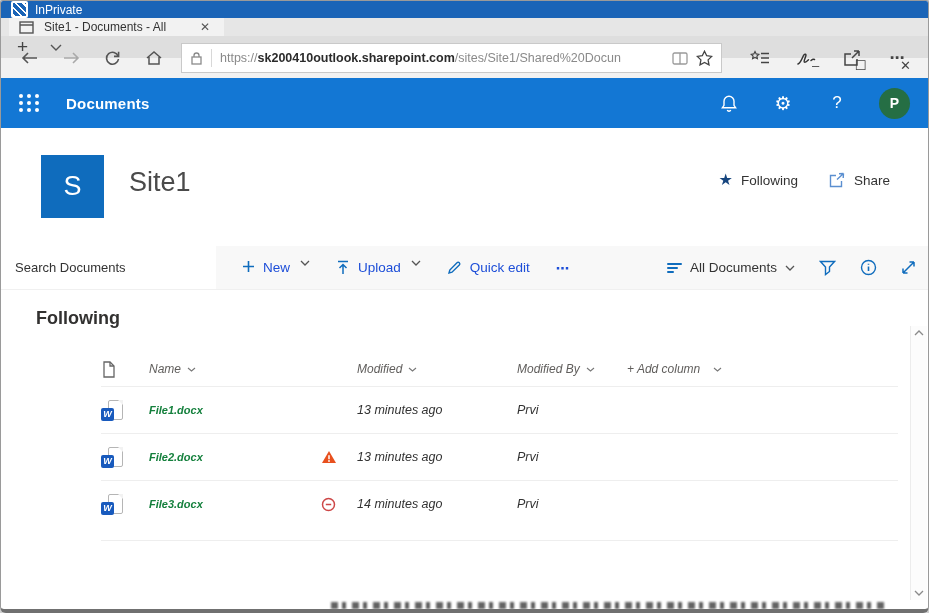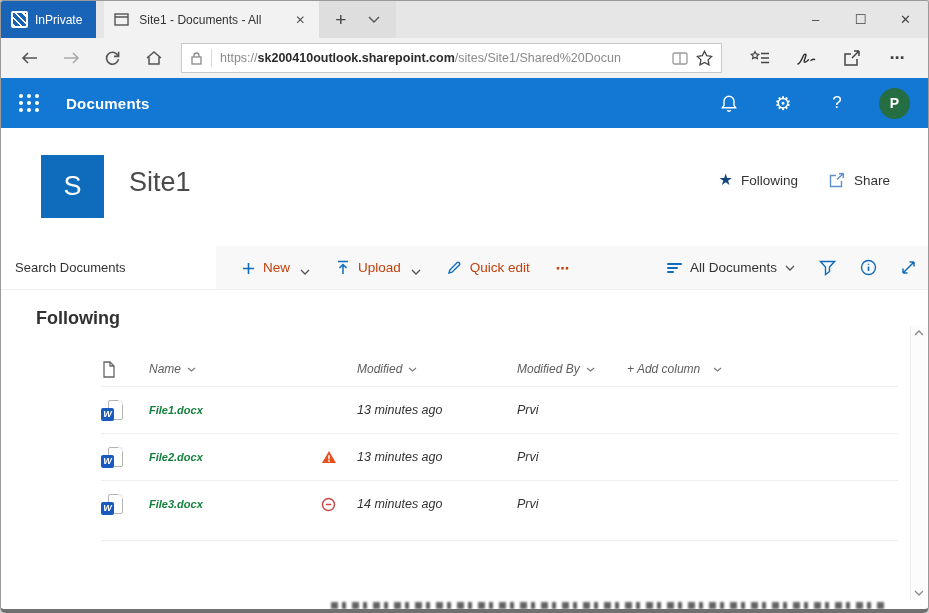--- a/index.html
+++ b/index.html
@@ -3,21 +3,21 @@
 <meta charset="utf-8">
 <style>
   * { margin:0; padding:0; box-sizing:border-box; }
   html,body { background:#cfcfcf; font-family:"Liberation Sans","DejaVu Sans",sans-serif; }
   .window {
     position:relative; width:929px; height:613px; background:#fff; overflow:hidden;
     border:1px solid #9a9a9a; border-bottom:4px solid #707070; border-radius:3px 3px 6px 6px;
   }
   svg { display:block; }
   
-  .tabbar { display:flex; align-items:stretch; height:37px; background:#e6e6e6; }
+  .tabbar { display:flex; align-items:stretch; height:37px; background:#e6e6e6;flex-direction:column; }
   .inprivate-badge { display:flex; align-items:center; gap:7px; background:var(--inprivate,#1a64b7); color:#fff; padding:0 14px 0 10px; font-size:12px; }
   .inprivate-badge .ip-ic { width:17px; height:17px; border:2px solid #fff; border-radius:2px;
     background:repeating-linear-gradient(45deg,#fff 0 2px,transparent 2px 5px); }
   .tab { display:flex; align-items:center; gap:10px; width:215px; margin-left:8px; padding:0 10px; background:#f2f2f2; font-size:12px; color:#333; }
   .tab-title { flex:1; white-space:nowrap; overflow:hidden; }
   .tab-x { color:#555; font-size:12px; padding:2px 4px; }
   .newtab-strip { display:flex; align-items:center; gap:22px; padding:0 16px; background:#dedede; color:#444; }
   .plus-glyph { font-size:19px; font-weight:300; }
   .win-controls { margin-left:auto; display:flex; align-items:center; }
   .win-controls span { width:45px; text-align:center; color:#444; font-size:13px; }
@@ -51,21 +51,21 @@
   .site-logo { position:absolute; left:40px; top:27px; width:63px; height:63px; background:var(--accent,#0f6cbd); color:#fff; display:flex; align-items:center; justify-content:center; font-size:27px; }
   .site-name { position:absolute; left:128px; top:39px; font-size:27px; color:#4a4a4a; font-weight:400; }
   .site-actions { position:absolute; right:38px; top:44px; display:flex; align-items:center; gap:30px; }
   .action { display:flex; align-items:center; gap:8px; font-size:13.5px; color:#333; }
   .follow-star { color:#16457e; font-size:16px; line-height:1; }
   
   .toolbar { display:flex; align-items:stretch; height:44px; background:#f8f8f8; border-bottom:1px solid #f0f0f0; }
   .searchbox { width:215px; background:#fff; border:none; outline:none; padding:0 14px; font-size:13px; color:#333; font-family:inherit; }
   .searchbox::placeholder { color:#333; opacity:1; }
   .cmds { display:flex; align-items:center; gap:26px; padding-left:26px; }
-  .cmd { display:flex; align-items:flex-end; gap:8px; font-size:13.5px; color:#c2410c; }
+  .cmd { display:flex; align-items:flex-start; gap:8px; font-size:13.5px; color:#1d4ed8; }
   .cmd .chev { margin-left:2px; }
   .tb-right { margin-left:auto; display:flex; align-items:center; gap:24px; padding-right:12px; }
   .viewsel { display:flex; align-items:center; gap:8px; font-size:13.5px; color:#333; }
   .lines i { display:block; height:2px; background:var(--accent,#0f6cbd); margin:2px 0; border-radius:1px; }
   .lines i:nth-child(1){width:15px;} .lines i:nth-child(2){width:11px;} .lines i:nth-child(3){width:7px;}
   
   .content { position:relative; height:281px; background:#fff; }
   .doc-title { position:absolute; left:35px; top:18px; font-size:18px; font-weight:600; color:#323130; }
   .grid { position:absolute; left:100px; right:30px; top:62px; }
   .grid-row { display:grid; grid-template-columns:48px 172px 36px 160px 110px 1fr; align-items:center;font-style:italic; }

